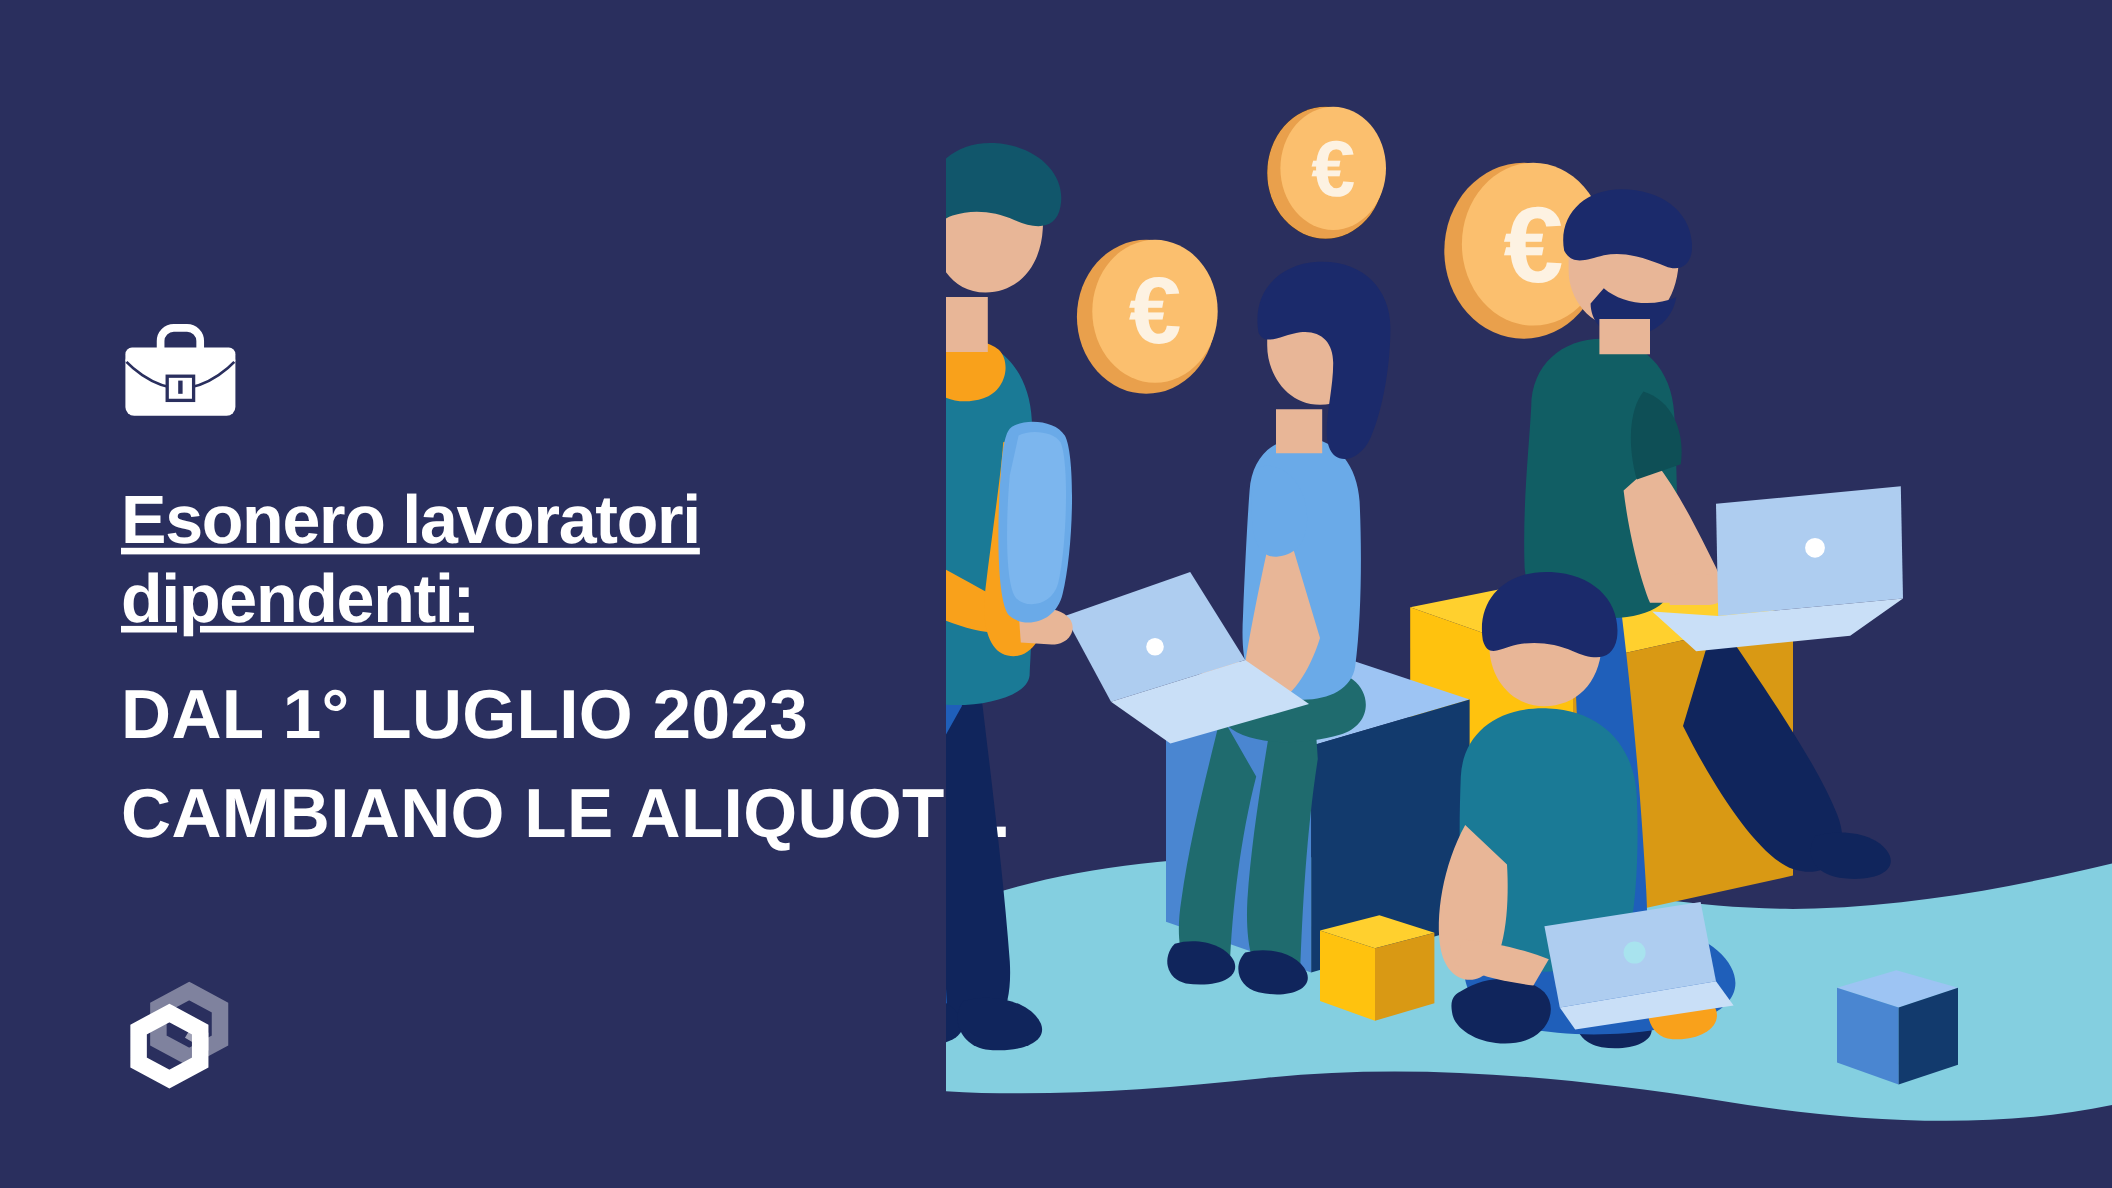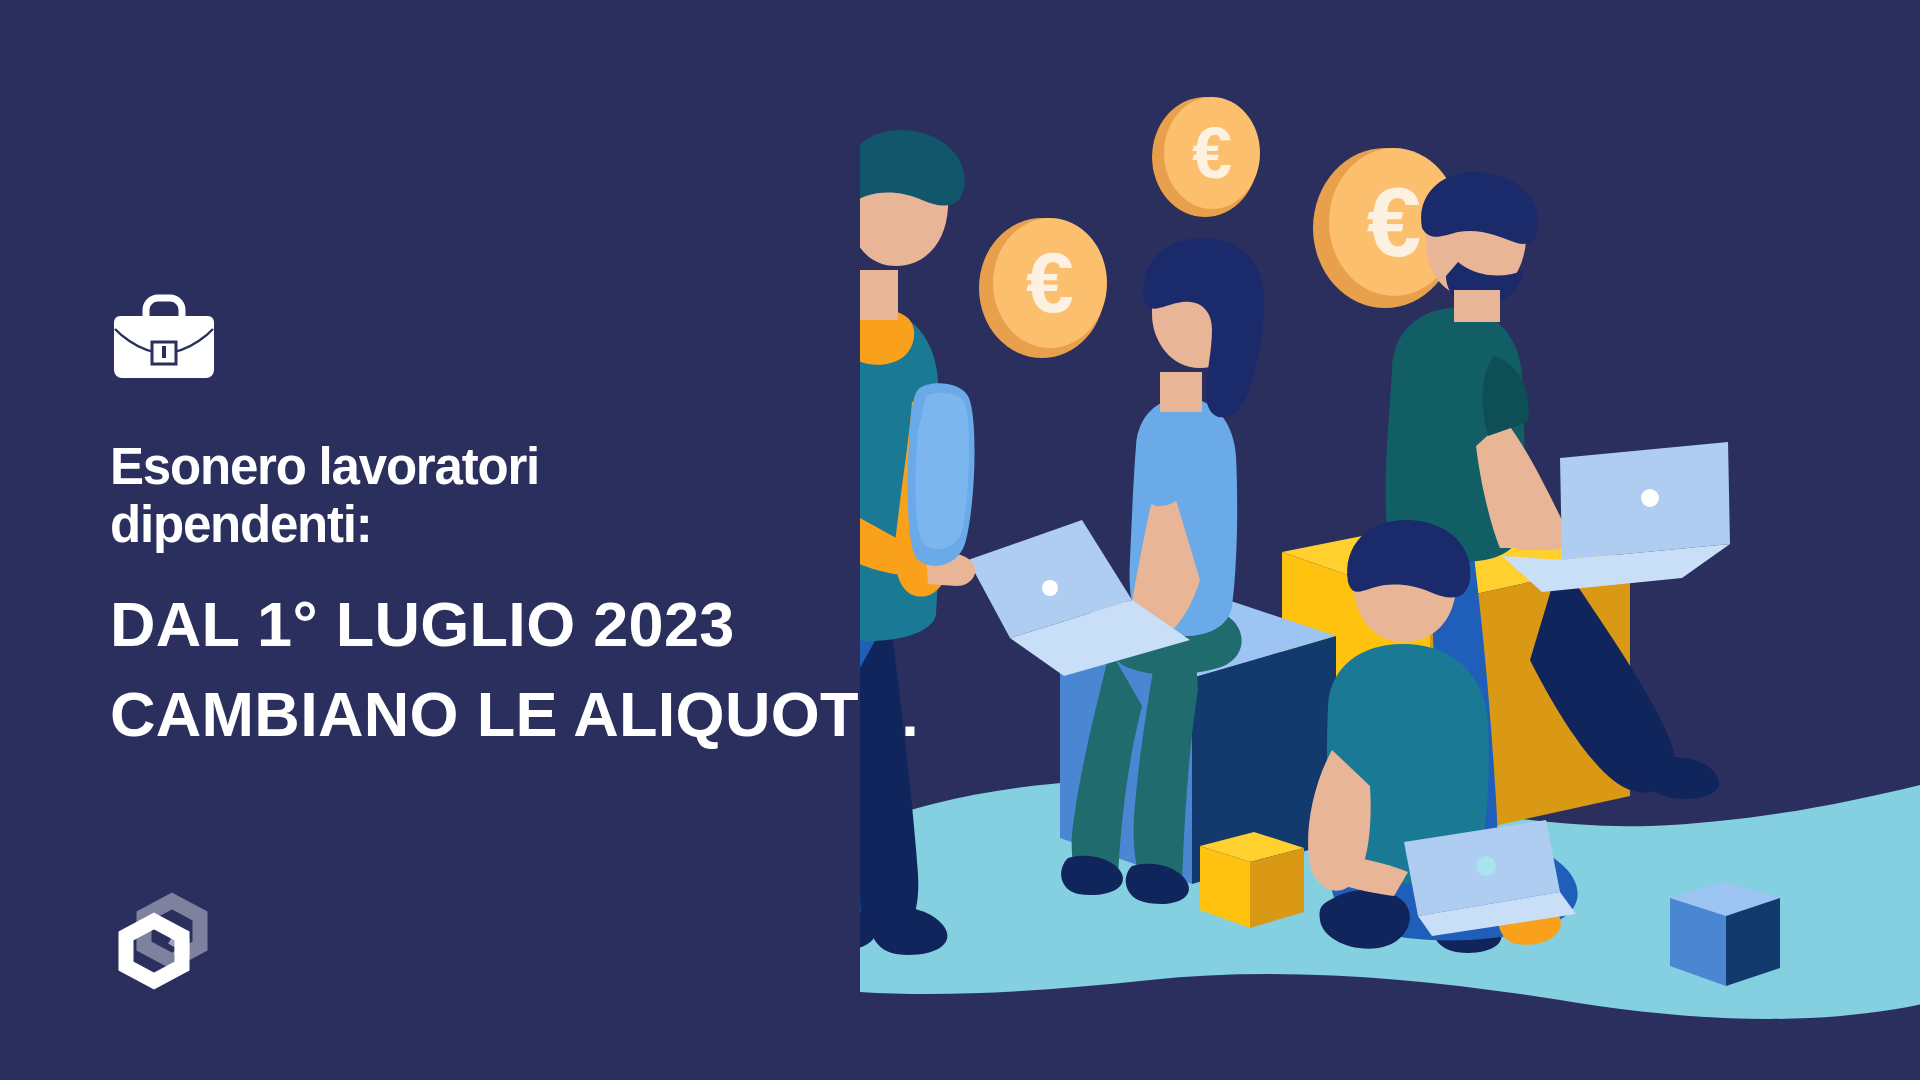--- a/index.html
+++ b/index.html
@@ -18,24 +18,25 @@
     position:absolute;
     left:110px; top:290px;
     width:860px;
   }
   .briefcase-icon{ display:block; margin-bottom:52px; }
 
   .headline{
     color:#ffffff;
     font-family:"Liberation Sans", sans-serif;
     font-weight:bold;
-    font-size:51px;
+    font-size:62px;
     line-height:1.14;
     letter-spacing:-1.2px;
     white-space:pre-line;
+    text-decoration:underline;
   }
   .subhead{
     margin-top:26px;
     color:#ffffff;
     font-family:"Liberation Sans", sans-serif;
     font-weight:bold;
     font-size:63px;
     line-height:1.42;
     letter-spacing:0.3px;
     white-space:pre-line;

